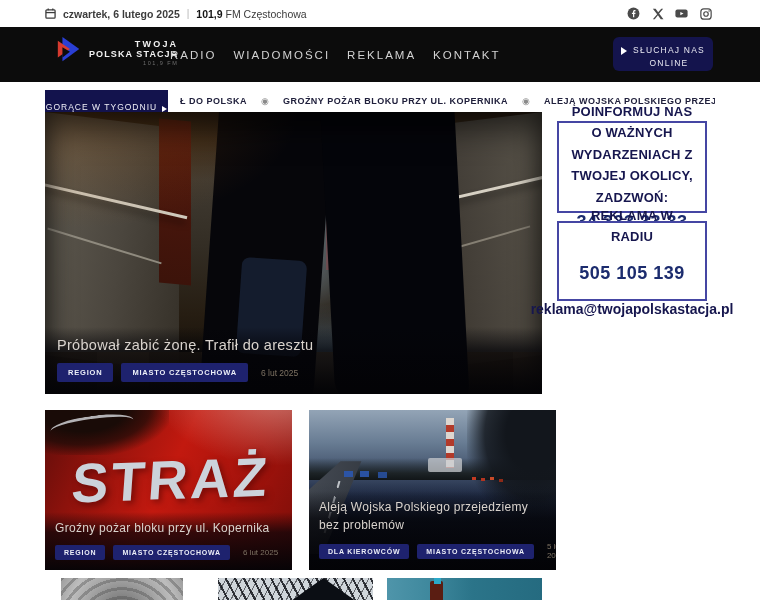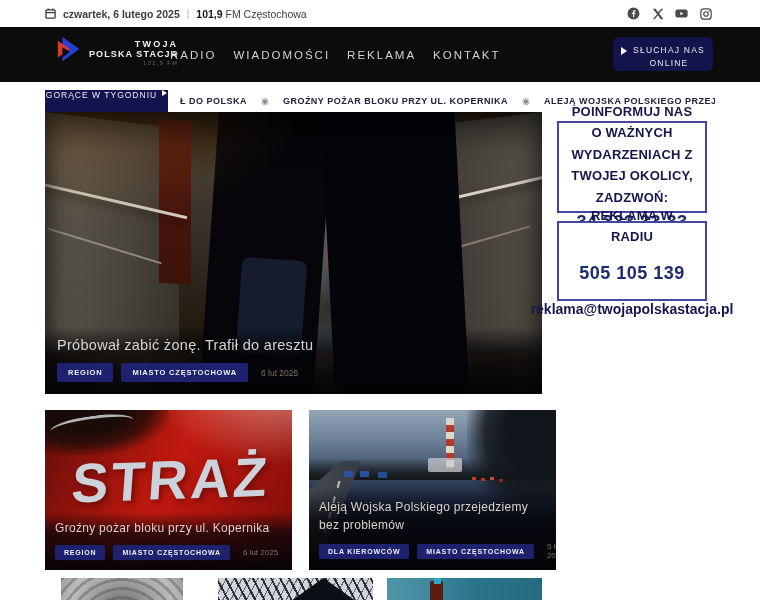--- a/index.html
+++ b/index.html
@@ -29,21 +29,21 @@
   .menu-item { font-size:11.5px; color:#d2d2d2; letter-spacing:2px; cursor:pointer; white-space:nowrap; }
   .listen-btn { position:absolute; left:613px; top:10px; width:100px; height:34px; background:#14144d;
     border-radius:6px; display:flex; align-items:flex-end; justify-content:center; cursor:pointer; }
   .listen-inner { display:flex; align-items:flex-start; gap:6px; }
   .listen-txt { color:#e8e8f2; font-size:8.5px; letter-spacing:1.2px; text-align:center; line-height:1.6; }
   .tri-w { width:0; height:0; border-left:6px solid #ffffff; border-top:4px solid transparent; border-bottom:4px solid transparent; margin-top:3px; }
 
   
   .ticker { position:absolute; left:0; top:90px; width:760px; height:22px; background:#ffffff; }
   .ticker-label { position:absolute; left:45px; top:0; width:123px; height:22px; background:#13134d; color:#eeeef6;
-    font-size:8.5px; letter-spacing:1px; display:flex; align-items:flex-start; justify-content:center; gap:5px; }
+    font-size:8.5px; letter-spacing:1px; display:flex; align-items:flex-end; justify-content:center; gap:5px; }
   .tri-s { width:0; height:0; border-left:5px solid #ffffff; border-top:3.5px solid transparent; border-bottom:3.5px solid transparent; }
   .ticker-track { position:absolute; left:180px; top:0; width:535px; height:22px; overflow:hidden;
     display:flex; align-items:center; gap:14px; white-space:nowrap; }
   .ticker-item { font-size:9px; font-weight:bold; color:#20203c; letter-spacing:0.5px; cursor:pointer; }
   .ticker-dot { font-size:9px; color:#8a8a8a; }
 
   
   .hero { position:absolute; left:45px; top:112px; width:497px; height:282px; overflow:hidden; cursor:pointer; background:#17110b; }
   .hero-img { position:absolute; inset:0;
     background:linear-gradient(180deg,#2a1e12 0%,#37291a 10%,#403a31 24%,#332d24 48%,#261d12 72%,#0d0905 100%); }

